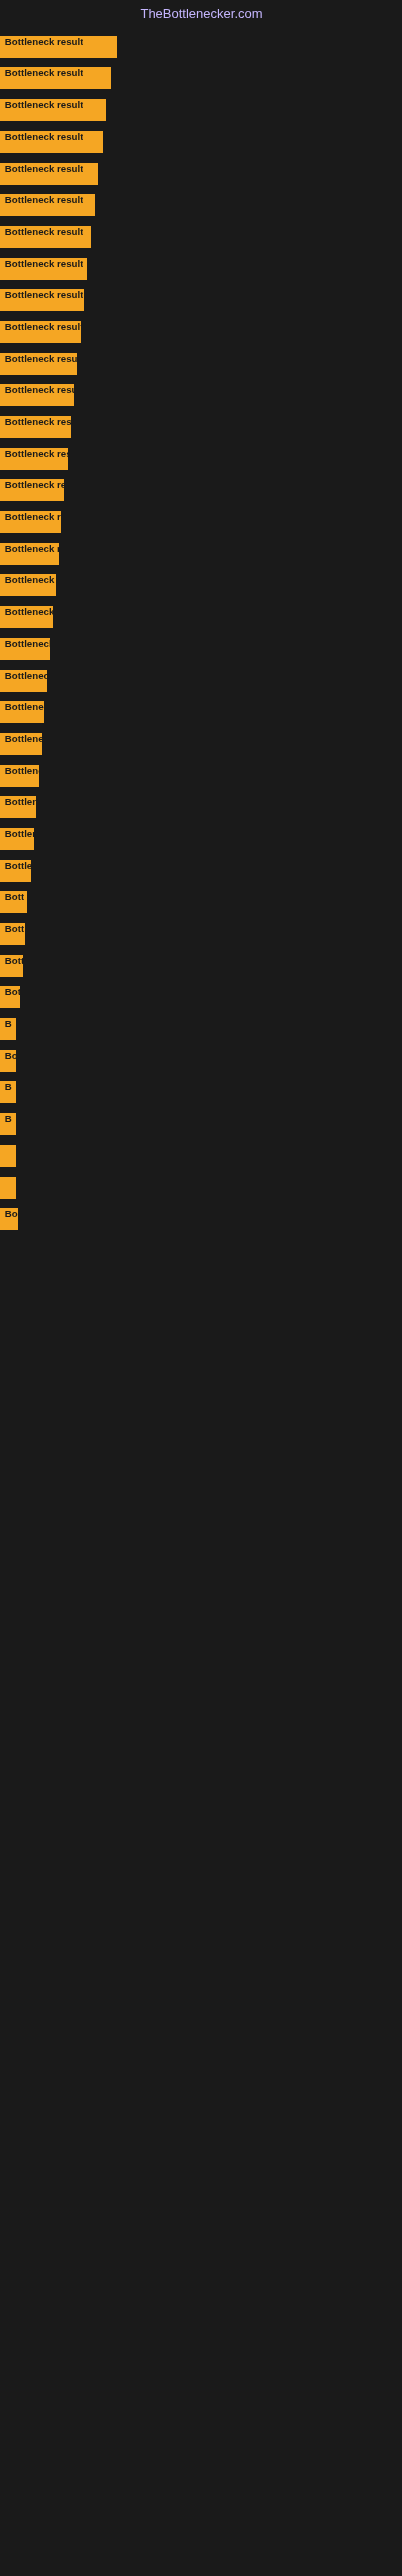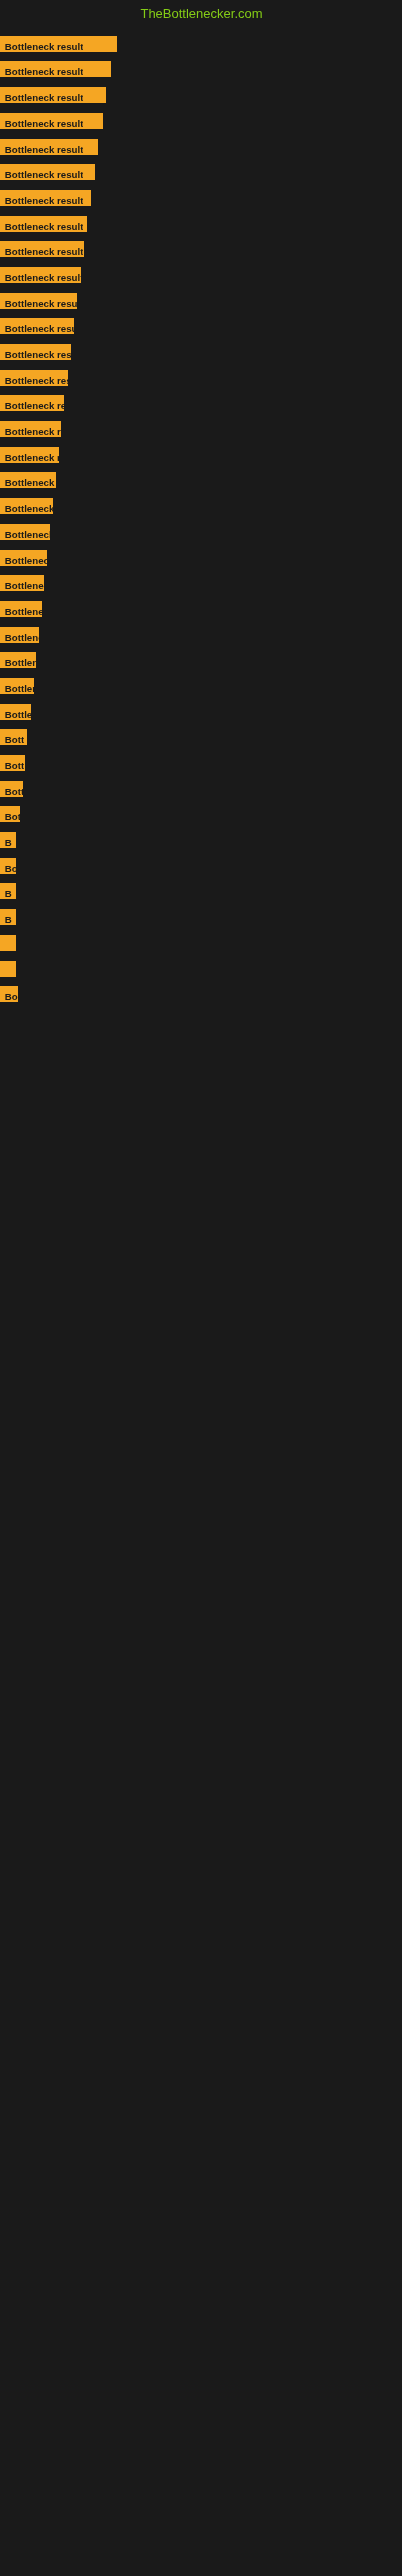--- a/index.html
+++ b/index.html
@@ -10,21 +10,21 @@
 
     body {
       background-color: #1a1a1a;
       width: 403px;
       min-height: 2576px;
       font-family: Arial, sans-serif;
       position: relative;
     }
 
     .site-title {
-      color: #84cc16;
+      color: #c4b5fd;
       font-size: 13px;
       text-align: center;
       padding: 6.4px 0;
       background-color: #1a1a1a;
     }
 
     .bars-container {
       padding: 8px 0;
       display: flex;
       flex-direction: column;
@@ -32,23 +32,23 @@
     }
 
     .bar-row {
       display: flex;
       align-items: center;
       margin-bottom: 9.7px;
     }
 
     .bar {
       background-color: #f5a623;
-      height: 16px;
+      height: 22px;
       display: flex;
-      align-items: flex-end;
+      align-items: flex-start;
       padding-left: 4.8px;
       min-width: 16px;
     }
 
     .bar-label {
       color: #1a1a1a;
       font-size: 9.7px;
       font-weight: bold;
       white-space: nowrap;
       overflow: hidden;

